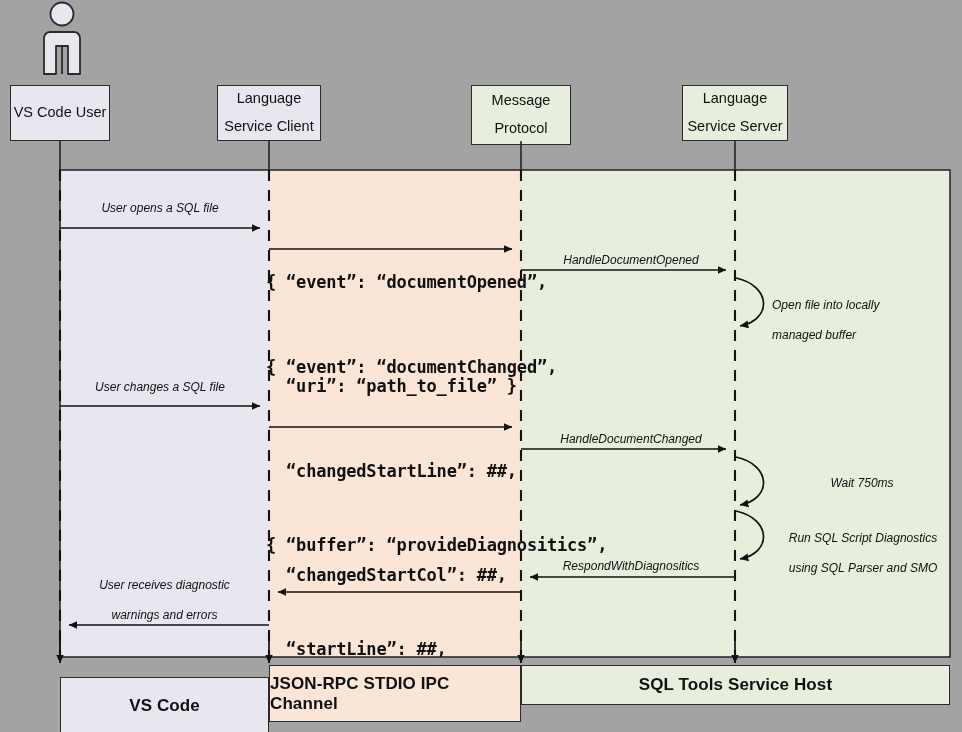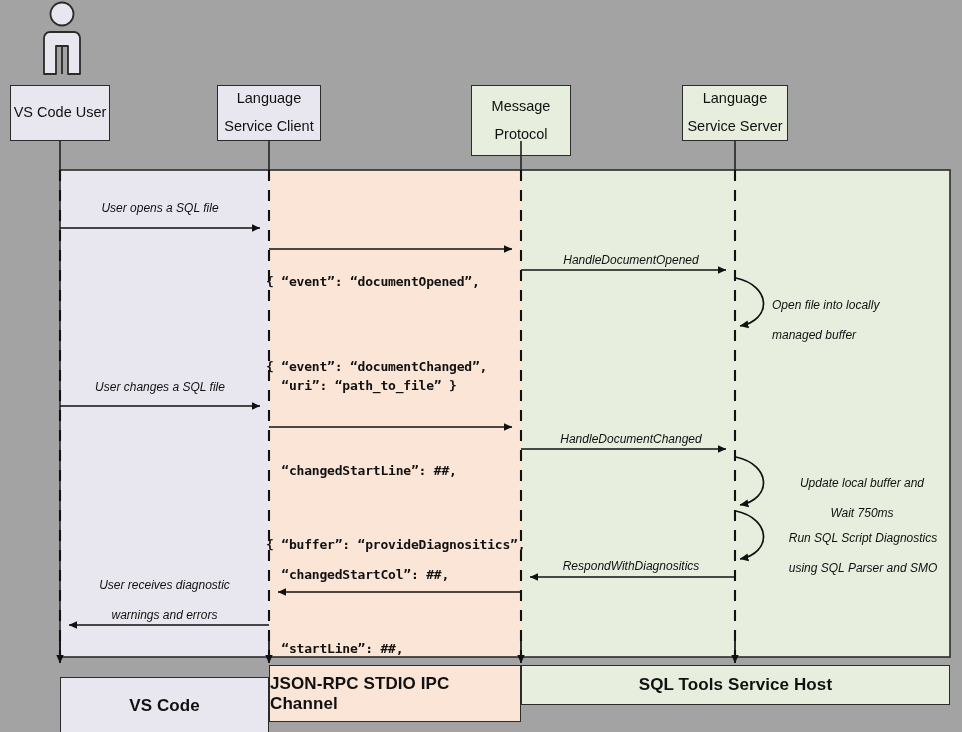--- a/index.html
+++ b/index.html
@@ -66,21 +66,21 @@
     line-height: 1.0;
   }
   .msg-label.two-line {
     line-height: 30px;
   }
   .msg-label span { display: block; }
 
   .json-block {
     position: absolute;
     font-family: "DejaVu Sans Mono", monospace;
-    font-size: 13px;
+    font-size: 17px;
     font-weight: bold;
     color: #111111;
     white-space: pre;
     line-height: 34.6px;
     letter-spacing: -0.2px;
   }
   .json-block .jline { display: block; }
 </style>
 </head>
 <body>
@@ -106,21 +106,21 @@
 
   <div class="lifeline-box box-lav" style="left:10px;  top:85px; width:100px; height:56px;">
     <span>VS Code User</span>
   </div>
 
   <div class="lifeline-box box-lav" style="left:217px; top:85px; width:104px; height:56px;">
     <span>Language</span>
     <span>Service Client</span>
   </div>
 
-  <div class="lifeline-box box-grn" style="left:471px; top:85px; width:100px; height:71px;">
+  <div class="lifeline-box box-grn" style="left:471px; top:85px; width:100px; height:60px;">
     <span>Message</span>
     <span>Protocol</span>
   </div>
 
   <div class="lifeline-box box-grn" style="left:682px; top:85px; width:106px; height:56px;">
     <span>Language</span>
     <span>Service Server</span>
   </div>
 
   <svg class="layer">
@@ -187,21 +187,20 @@
     <span>User receives diagnostic</span>
     <span>warnings and errors</span>
   </div>
 
   <div class="msg-label two-line" style="left:772px; top:290px; width:180px; text-align:left;">
     <span>Open file into locally</span>
     <span>managed buffer</span>
   </div>
 
   <div class="msg-label two-line" style="left:772px; top:468px; width:180px; text-align:center;">
-    <span>Update local buffer and</span>
     <span>Wait 750ms</span>
   </div>
 
   <div class="msg-label two-line" style="left:770px; top:523px; width:186px; text-align:center;">
     <span>Run SQL Script Diagnostics</span>
     <span>using SQL Parser and SMO</span>
   </div>
 
   <div class="json-block" style="left:266px; top:196px;">
     <span class="jline">{ “event”: “documentOpened”,</span>

